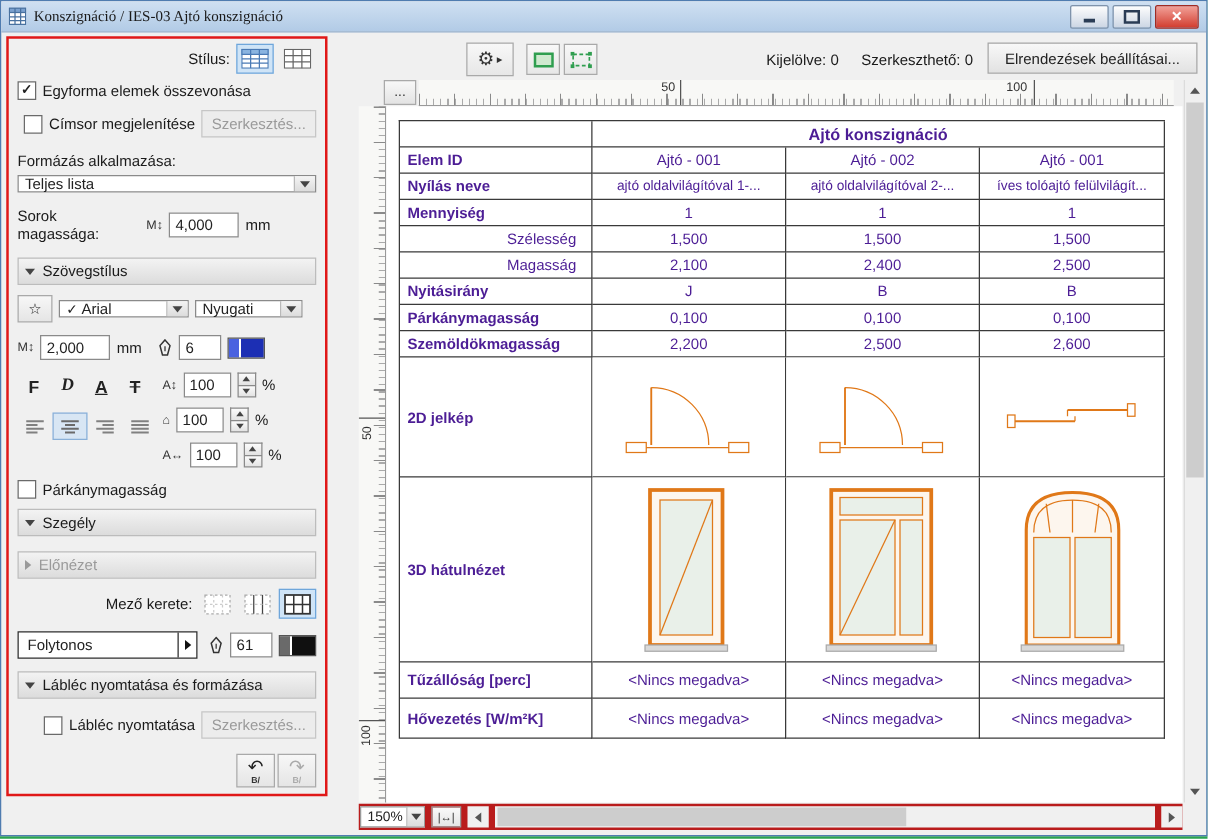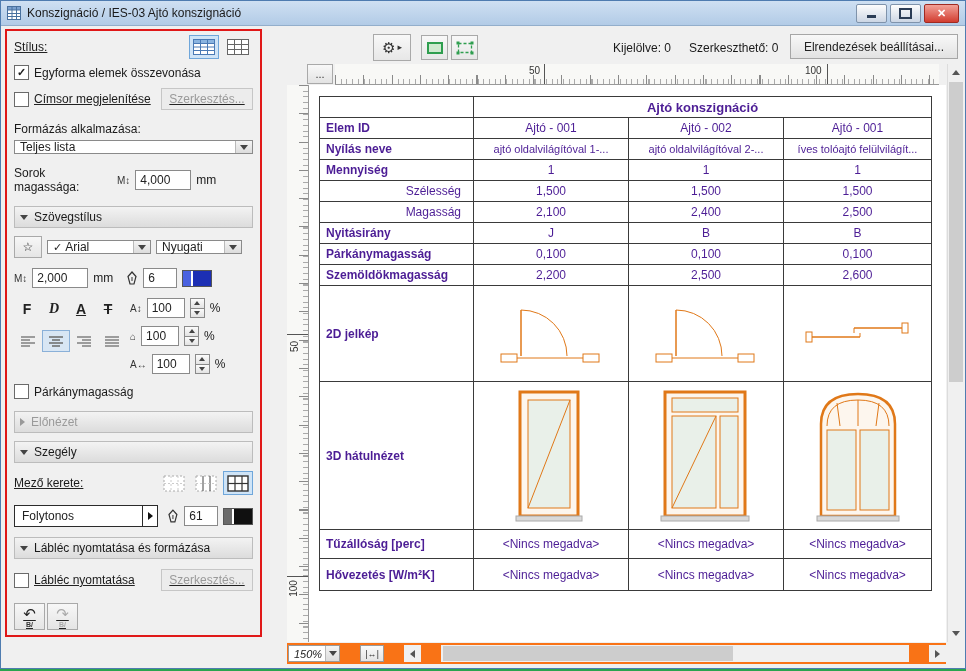--- a/index.html
+++ b/index.html
@@ -1,31 +1,31 @@
 <!DOCTYPE html>
 <html><head>
 <meta charset="utf-8">
 <style>
   html,body{margin:0;padding:0;}
   body{background:#2aa44f;font-family:"Liberation Sans",sans-serif;font-size:12px;color:#222;}
   .window{position:relative;width:964px;height:667px;margin:0;background:#f0f0f0;border:1px solid #4f7cb0;overflow:hidden;}
 
   
   .titlebar{position:absolute;left:0;top:0;right:0;height:25px;background:linear-gradient(#cfe0f2,#b2cbe6);border-bottom:1px solid #93aecb;display:flex;align-items:center;padding:0 6px;gap:6px;box-sizing:border-box;}
-  .titlebar .title{font-size:12px;color:#1a1a1a;white-space:nowrap;}
+  .titlebar .title{font-size:12px;color:#1a1a1a;white-space:nowrap;font-family:Liberation Serif, serif;}
   .tb-buttons{margin-left:auto;display:flex;gap:3px;}
   .tb-btn{width:29px;height:17px;border:1px solid #7f93ab;border-radius:2px;background:linear-gradient(#fdfdfd,#ccd6e4);display:flex;align-items:center;justify-content:center;}
   .tb-btn .minbar{width:9px;height:3px;background:#2a3c55;margin-top:6px;}
   .tb-btn .maxbox{width:9px;height:7px;border:2px solid #2a3c55;}
   .tb-btn.close{background:linear-gradient(#f2a198,#d23d30);border-color:#a02a22;color:#fff;font-size:11px;font-weight:bold;width:33px;}
 
   
   .sidebar{position:absolute;left:4px;top:28px;width:257px;height:608px;border:2px solid #e01818;background:#f0f0f0;padding:4px 7px;box-sizing:border-box;overflow:hidden;}
   .row{display:flex;align-items:center;gap:5px;}
-  .between{justify-content:space-between;text-decoration:underline;}
+  .between{justify-content:flex-end;}
   .lbl{font-size:12px;color:#1a1a1a;}
   .btn{height:22px;border:1px solid #a6a6a6;background:linear-gradient(#f8f8f8,#e2e2e2);font-size:12px;display:flex;align-items:center;justify-content:center;padding:0 10px;color:#222;box-sizing:border-box;}
   .btn.disabled{color:#9a9a9a;background:#ececec;border-color:#c6c6c6;}
   .cb{width:13px;height:13px;border:1px solid #6a6a6a;background:#fff;display:inline-flex;align-items:center;justify-content:center;flex:none;}
   .cb .mark{font-size:11px;font-weight:bold;color:#222;line-height:1;}
   .select{height:14px;border:1px solid #8a8a8a;background:#fff;display:flex;align-items:center;justify-content:space-between;padding:0 0 0 5px;box-sizing:border-box;}
   .dd{width:16px;height:100%;display:flex;align-items:center;justify-content:center;background:linear-gradient(#f4f4f4,#dcdcdc);border-left:1px solid #b9b9b9;}
   .tri-d{width:0;height:0;border-left:4px solid transparent;border-right:4px solid transparent;border-top:5px solid #444;}
   .tri-r{width:0;height:0;border-top:4px solid transparent;border-bottom:4px solid transparent;border-left:5px solid #444;}
   .num{height:20px;border:1px solid #8a8a8a;background:#fff;display:flex;align-items:center;padding:0 4px;font-size:12px;box-sizing:border-box;}
@@ -88,21 +88,21 @@
   .cell.lab{justify-content:flex-start;padding-left:6px;font-weight:bold;}
   .cell.sub{justify-content:flex-end;padding-right:12px;font-weight:normal;}
   .cell.ttl{grid-column:2 / span 3;font-weight:bold;font-size:13px;}
   .cell.sm{font-size:11px;}
   .cell.draw{background:#fff;}
 
   
   .v-scroll{position:absolute;left:946px;top:63px;width:16px;height:578px;background:#f0f0f0;border-left:1px solid #dcdcdc;}
   .sb-btn{position:absolute;left:0;width:16px;height:17px;background:#f0f0f0;display:flex;align-items:center;justify-content:center;}
   .v-scroll .thumb{position:absolute;left:1px;top:18px;width:14px;height:300px;background:#cdcdcd;}
-  .statusbar{position:absolute;left:286px;top:642px;width:659px;height:21px;display:flex;align-items:center;gap:20px;background:#f97316;padding-left:1px;box-sizing:border-box;font-style:italic;}
+  .statusbar{position:absolute;left:286px;top:642px;width:659px;height:21px;display:flex;align-items:center;gap:5px;background:#b91c1c;padding-left:1px;box-sizing:border-box;}
   .zoom{width:52px;height:17px;border:1px solid #9a9a9a;background:#fff;display:flex;align-items:center;justify-content:space-between;padding-left:5px;font-size:11px;box-sizing:border-box;}
   .zoom .dd{width:13px;}
   .panbtn{width:24px;height:17px;border:1px solid #9a9a9a;background:linear-gradient(#fafafa,#e4e4e4);display:flex;align-items:center;justify-content:center;font-size:9px;color:#333;box-sizing:border-box;}
   .hs-btn{width:17px;height:17px;background:#f0f0f0;display:flex;align-items:center;justify-content:center;}
   .tri-l{width:0;height:0;border-top:4px solid transparent;border-bottom:4px solid transparent;border-right:5px solid #555;}
   .tri-rr{width:0;height:0;border-top:4px solid transparent;border-bottom:4px solid transparent;border-left:5px solid #555;}
   .tri-u{width:0;height:0;border-left:4px solid transparent;border-right:4px solid transparent;border-bottom:5px solid #555;}
   .tri-dd{width:0;height:0;border-left:4px solid transparent;border-right:4px solid transparent;border-top:5px solid #555;}
   .h-track{flex:1;height:17px;background:#f0f0f0;position:relative;}
   .h-track .thumb{position:absolute;left:2px;top:1px;height:15px;width:62%;background:#cdcdcd;}
@@ -337,28 +337,28 @@
           <span class="unit">%</span>
         </div>
       </div>
     </div>
 
     <div class="row mt10">
       <span class="cb"></span>
       <span class="lbl">Párkánymagasság</span>
     </div>
 
+    <div class="section mt8">
+      <span class="tri-d"></span>
+      <span>Szegély</span>
+    </div>
+
     <div class="section dis mt12">
       <span class="tri-r" style="border-left-color:#999;"></span>
       <span>Előnézet</span>
-    </div>
-
-    <div class="section mt8">
-      <span class="tri-d"></span>
-      <span>Szegély</span>
     </div>
 
     <div class="row between mt8">
       <span class="lbl">Mező kerete:</span>
       <div class="row" style="gap:2px;">
         <div class="icon-btn">
           <svg width="22" height="17" viewBox="0 0 22 17">
               <rect x="1" y="1" width="20" height="15" fill="#fff" stroke="#aaa" stroke-dasharray="2 2"></rect>
               <line x1="8" y1="1" x2="8" y2="16" stroke="#ccc" stroke-dasharray="2 2"></line>
               <line x1="15" y1="1" x2="15" y2="16" stroke="#ccc" stroke-dasharray="2 2"></line>

